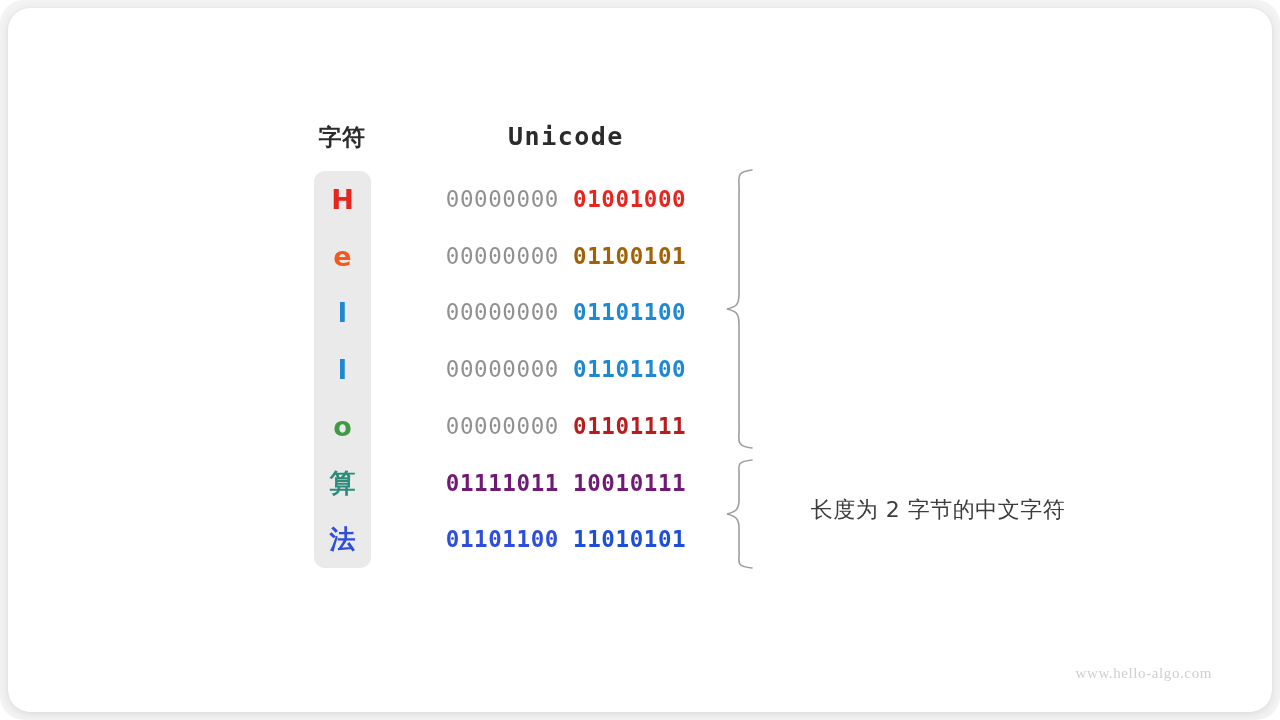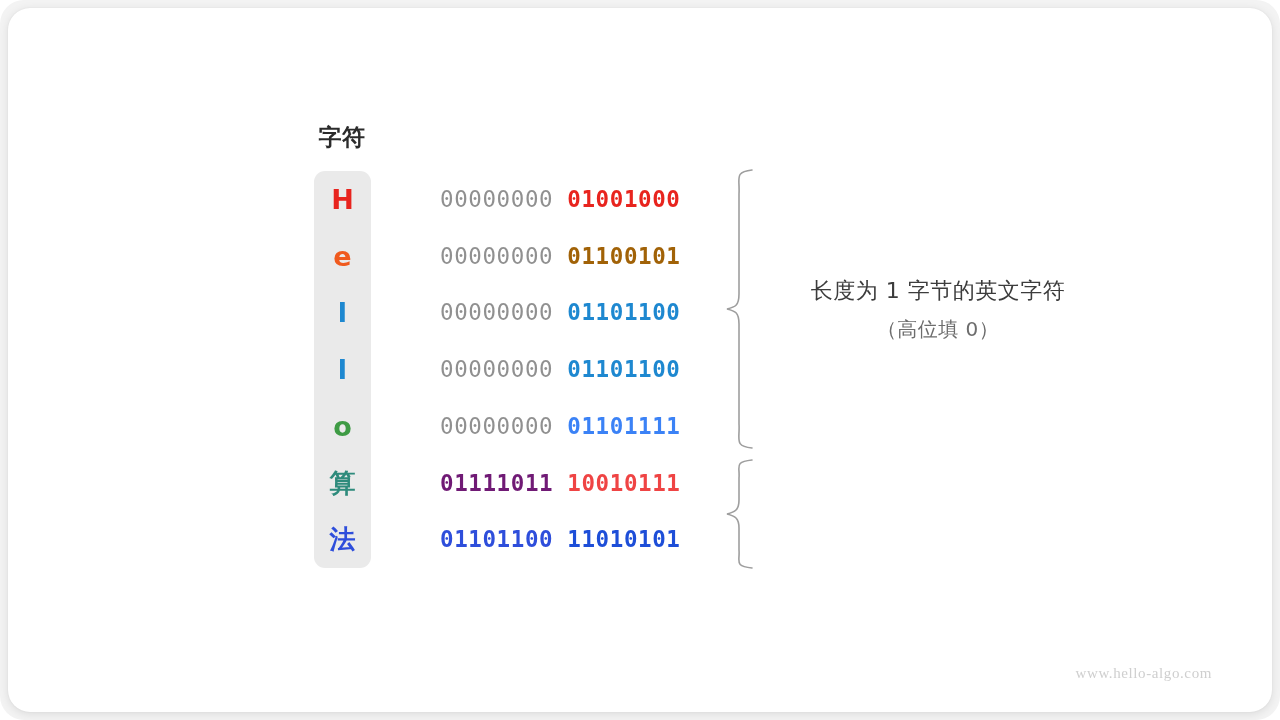--- a/index.html
+++ b/index.html
@@ -85,21 +85,21 @@
   .bin-row {
     position: absolute;
     left: 432px;
     width: 252px;
     height: 57px;
     line-height: 57px;
     font-family: "DejaVu Sans Mono", monospace;
     font-size: 22.5px;
     letter-spacing: 0.6px;
     white-space: nowrap;
-    text-align: left;
+    text-align: center;
   }
   .bin-hi { color: #909090; font-weight: normal; }
   .bin-lo { font-weight: bold; }
   .bin-both { font-weight: bold; }
 
   
   .brace {
     position: absolute;
     overflow: visible;
   }
@@ -140,39 +140,40 @@
     white-space: nowrap;
   }
 </style>
 </head>
 <body>
 
 <div id="canvas">
   <div id="card">
 
     <div class="col-header" id="hdr-char">字符</div>
+    <div class="col-header" id="hdr-unicode">Unicode</div>
 
     <div id="char-column"></div>
     <div id="char-cells">
         <div class="char-cell" style="left: 306px; top: 163px; color: rgb(232, 36, 30);">H</div>
         <div class="char-cell" style="left: 306px; top: 219.7px; color: rgb(240, 90, 30);">e</div>
         <div class="char-cell" style="left: 306px; top: 276.4px; color: rgb(30, 136, 208);">l</div>
         <div class="char-cell" style="left: 306px; top: 333.1px; color: rgb(30, 136, 208);">l</div>
         <div class="char-cell" style="left: 306px; top: 389.8px; color: rgb(62, 155, 68);">o</div>
         <div class="char-cell cjk" style="left: 306px; top: 446.5px; color: rgb(46, 139, 124);">算</div>
         <div class="char-cell cjk" style="left: 306px; top: 503.2px; color: rgb(46, 78, 219);">法</div>
       </div>
 
     <div id="bin-rows">
         <div class="bin-row" style="top: 163px;"><span class="bin-hi" style="color: rgb(144, 144, 144);">00000000</span> <span class="bin-lo" style="color: rgb(232, 36, 30);">01001000</span></div>
         <div class="bin-row" style="top: 219.7px;"><span class="bin-hi" style="color: rgb(144, 144, 144);">00000000</span> <span class="bin-lo" style="color: #a16207;">01100101</span></div>
         <div class="bin-row" style="top: 276.4px;"><span class="bin-hi" style="color: rgb(144, 144, 144);">00000000</span> <span class="bin-lo" style="color: rgb(30, 136, 208);">01101100</span></div>
         <div class="bin-row" style="top: 333.1px;"><span class="bin-hi" style="color: rgb(144, 144, 144);">00000000</span> <span class="bin-lo" style="color: rgb(30, 136, 208);">01101100</span></div>
-        <div class="bin-row" style="top: 389.8px;"><span class="bin-hi" style="color: rgb(144, 144, 144);">00000000</span> <span class="bin-lo" style="color: #3b82f6;">01101111</span></div>
-        <div class="bin-row" style="top: 446.5px;"><span class="bin-both" style="color: #701a75;">01111011</span> <span class="bin-lo" style="color: #ef4444;">10010111</span></div>
+        <div class="bin-row" style="top: 389.8px;"><span class="bin-hi" style="color: rgb(144, 144, 144);">00000000</span> <span class="bin-lo" style="color: #b91c1c;">01101111</span></div>
+        <div class="bin-row" style="top: 446.5px;"><span class="bin-both" style="color: #701a75;">01111011</span> <span class="bin-lo" style="color: #701a75;">10010111</span></div>
         <div class="bin-row" style="top: 503.2px;"><span class="bin-both" style="color: rgb(46, 78, 219);">01101100</span> <span class="bin-lo" style="color: #1d4ed8;">11010101</span></div>
       </div>
 
     <svg class="brace" id="brace-ascii" style="left:716px; top:160px;" width="34" height="282" viewBox="0 0 34 282">
       <path d="M 28 2
                C 10 4, 16 10, 15 26
                L 15 126
                C 15 138, 11 139, 3 141
                C 11 143, 15 144, 15 156
                L 15 256
@@ -182,22 +183,21 @@
     <svg class="brace" id="brace-cjk" style="left:716px; top:450px;" width="34" height="112" viewBox="0 0 34 112">
       <path d="M 28 2
                C 10 4, 16 8, 15 20
                L 15 42
                C 15 52, 11 54, 3 56
                C 11 58, 15 60, 15 70
                L 15 92
                C 16 104, 10 108, 28 110" fill="none" stroke="#9e9e9e" stroke-width="1.6" stroke-linecap="round"></path>
     </svg>
 
-    <div class="annot" id="annot-ascii">
-      <span class="line1">长度为 1 字节的英文字符</span>
-      <span class="line2">（高位填 0）</span>
+
+    <div class="annot" id="annot-cjk">
+      <span class="line1">长度为 2 字节的中文字符</span>
     </div>
-
 
     <div id="watermark">www.hello-algo.com</div>
 
   </div>
 </div>
 
 </body></html>

